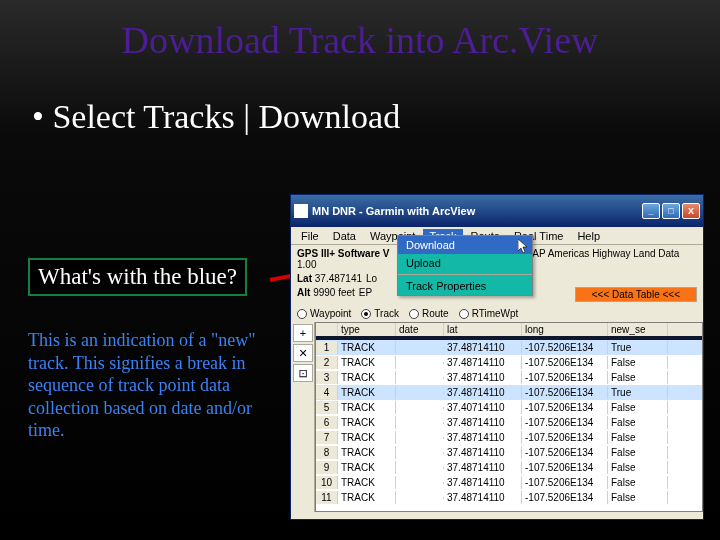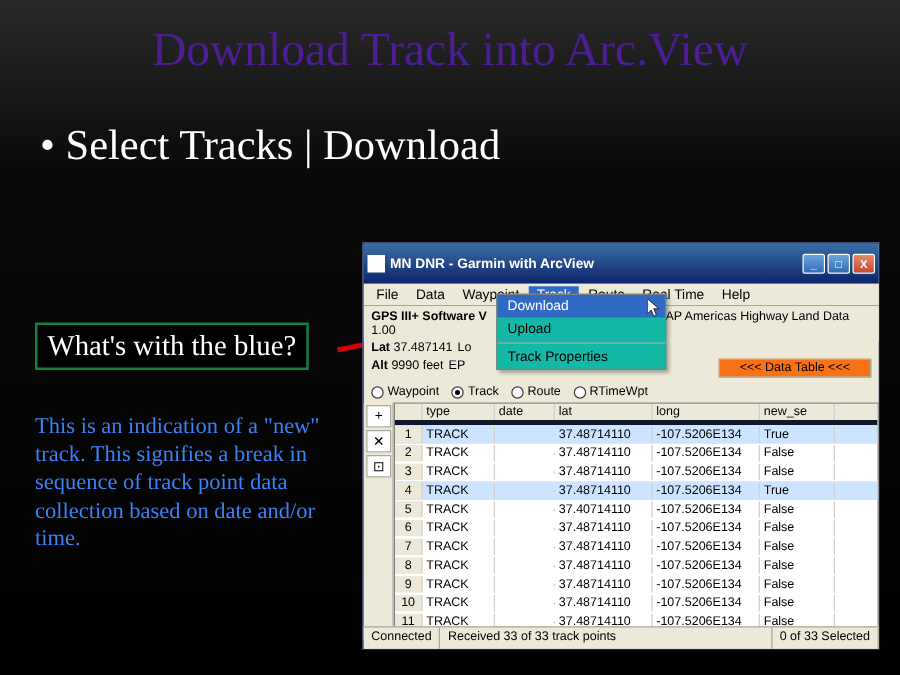--- a/index.html
+++ b/index.html
@@ -232,18 +232,13 @@
             <div class="col-type">TRACK</div>
             <div class="col-ident"></div>
             <div class="col-lat">37.48714110</div>
             <div class="col-long">-107.5206E134</div>
             <div class="col-new">False</div>
           </div>
         </div>
     </div>
   </div>
 
-  <div class="statusbar">
-    <div>Connected</div>
-    <div style="flex:1">Received 33 of 33 track points</div>
-    <div>0 of 33 Selected</div>
-  </div>
 </div>
 
 </body></html>

